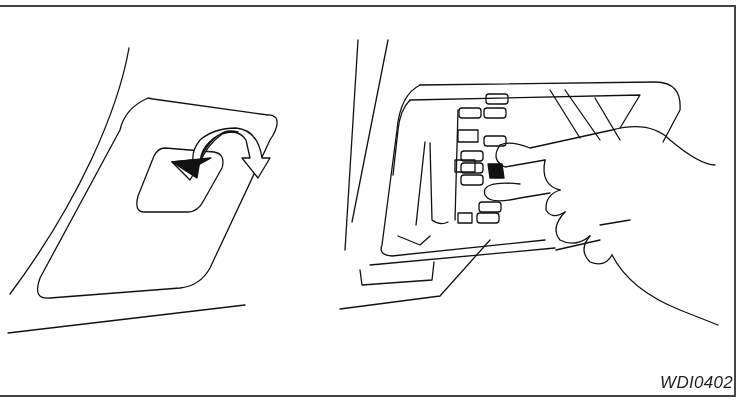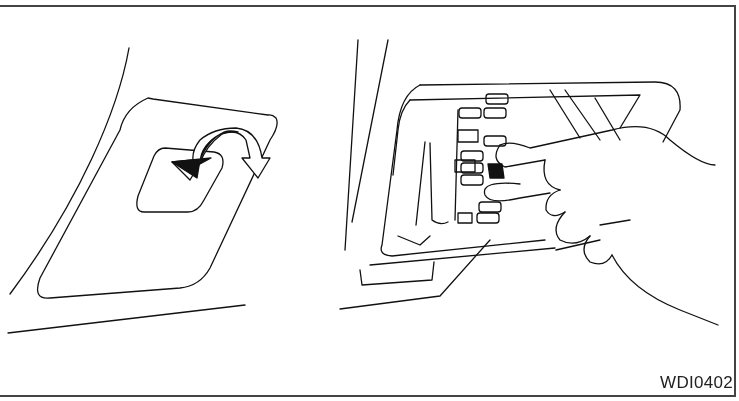--- a/index.html
+++ b/index.html
@@ -1,19 +1,19 @@
 <!DOCTYPE html>
 <html><head>
 <meta charset="utf-8">
 <style>
   html,body{margin:0;padding:0;background:#fff;}
   body{width:739px;height:401px;position:relative;overflow:hidden;font-family:"Liberation Sans",sans-serif;}
   .frame{position:absolute;left:0;top:5px;width:736px;height:392px;border-top:2px solid #444;border-bottom:2px solid #444;border-right:2px solid #444;box-sizing:border-box;}
   svg{position:absolute;left:0;top:0;}
-  .code{position:absolute;right:6px;bottom:8px;font-size:17px;color:#222;letter-spacing:0.3px;}
+  .code{position:absolute;right:6px;bottom:8px;font-size:17px;color:#222;letter-spacing:0.3px;font-style:italic;}
 </style>
 </head>
 <body>
 
 <div class="frame"></div>
 
 <svg width="739" height="401" viewBox="0 0 739 401" fill="none" stroke="#111" stroke-width="1.3" stroke-linecap="round" stroke-linejoin="round">
 
   <g>
     <path d="M129 48 C118 110 80 200 10 294"></path>

